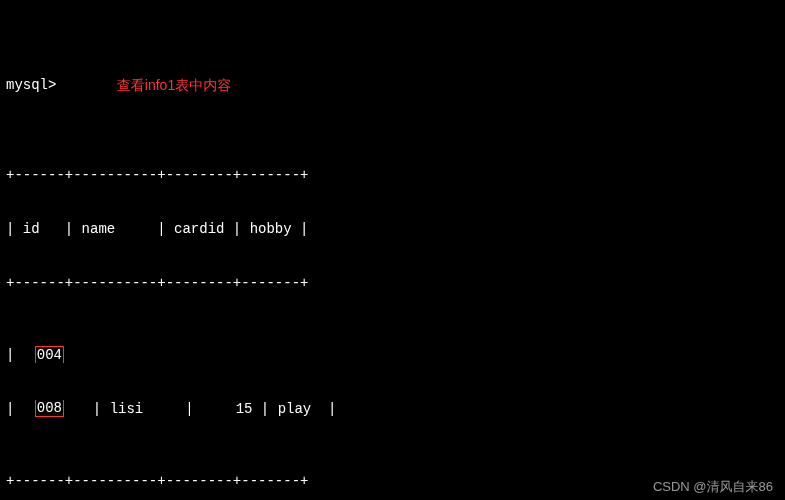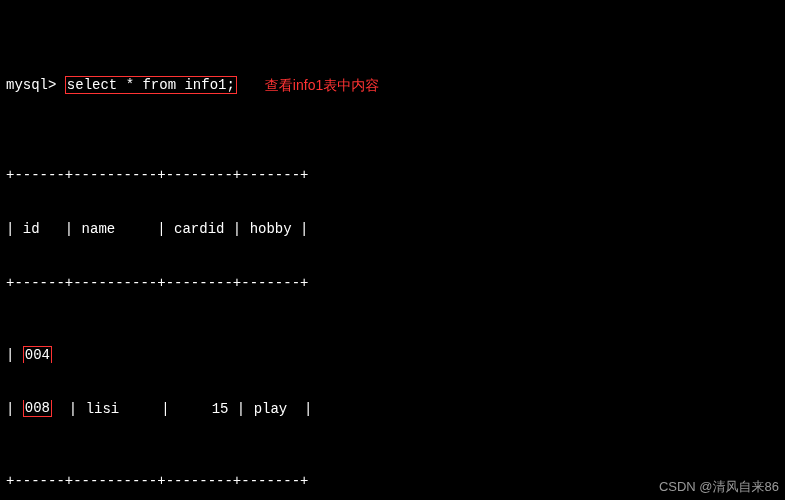--- a/index.html
+++ b/index.html
@@ -16,54 +16,55 @@
     position: relative;
   }
   .term {
     padding: 4px 6px;
     position: relative;
     white-space: pre;
   }
   .row {
     display: flex;
     align-items: flex-start;
+    gap: 12px;
   }
   .prompt { color: #fff; }
   .cmd    { color: #fff; }
   .out    { color: #fff; }
   .anno   {
     color: #f33;
     font-family: "Microsoft YaHei", "PingFang SC", sans-serif;
     font-size: 14px;
     white-space: nowrap;
   }
   .hlbox {
     border: 1px solid #f33;
     padding: 0 1px;
     display: inline-block;
     line-height: 16px;
   }
   .watermark {
     position: absolute;
-    right: 6px;
+    right: 12px;
     bottom: 4px;
     color: #9a9a9a;
     font-family: "Microsoft YaHei", "PingFang SC", sans-serif;
     font-size: 13px;
   }
   .gap-anno { margin-left: 28px; }
 </style>
 </head>
 <body>
 
 <div class="term">
 
   
   <div class="row">
-    <span class="prompt">mysql&gt;</span><span> </span><span class="hlbox"><span class="cmd">select * from info1;</span></span><span class="anno gap-anno" style="">查看info1表中内容</span>
+    <span class="prompt">mysql&gt;</span><span> </span><span class="anno gap-anno" style="">查看info1表中内容</span>
   </div>
 
   
   <div class="out">+------+----------+--------+-------+</div>
   <div class="out">| id   | name     | cardid | hobby |</div>
   <div class="out">+------+----------+--------+-------+</div>
 
   <div class="row">
     <span class="out">| </span><span class="hlbox" style="border-bottom:none"><span>004</span></span>
   </div>

